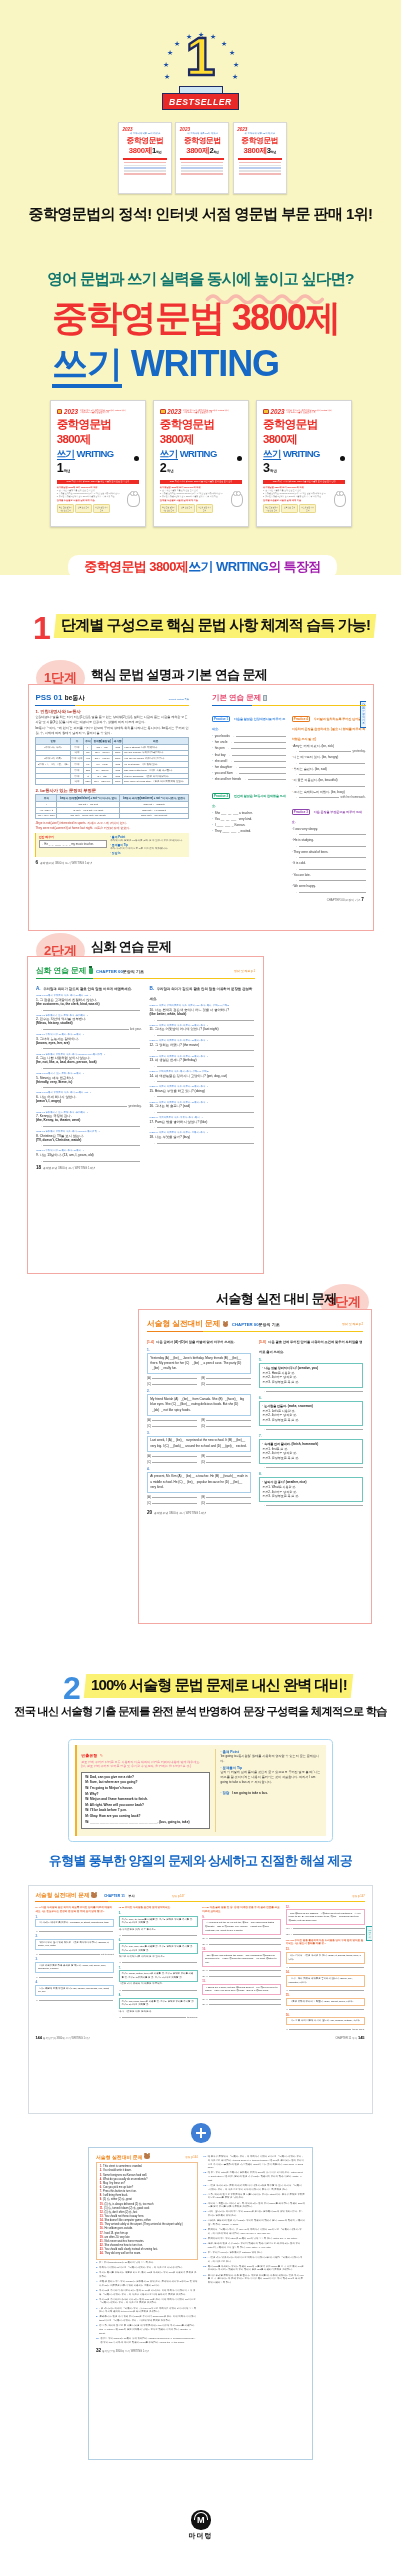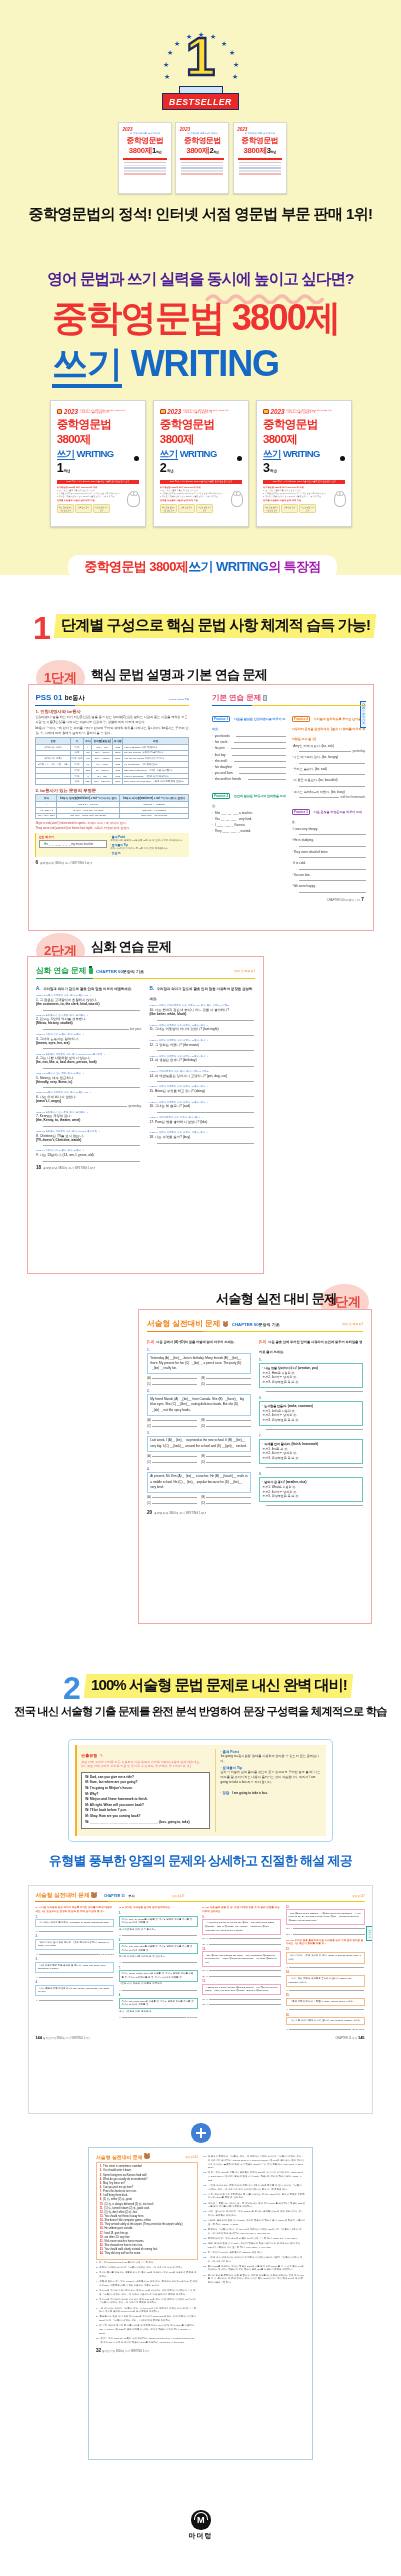--- a/index.html
+++ b/index.html
@@ -55,21 +55,21 @@
   .cov2 .ft{color:var(--red);font-size:2.2px;font-weight:bold;margin-top:1.7px;}
   .cov2 .ln{color:#777;font-size:1.9px;line-height:1.5;}
   .steps{display:flex;gap:1.1px;margin-top:1.7px;}
   .stepchip{background:#FBF3C8;border:0.6px solid #E8D98A;border-radius:1.1px;font-size:1.7px;color:#555;padding:0.6px;width:17px;text-align:center;}
   .bear{position:absolute;right:4.6px;bottom:19.5px;width:12.6px;height:15px;background:#fff;border:0.6px solid #bbb;border-radius:45% 45% 40% 40%;}
   .bear:before{content:"";position:absolute;left:1.1px;top:-1.7px;width:3.4px;height:3.4px;background:#fff;border:0.6px solid #bbb;border-radius:50%;}
   .bear:after{content:"";position:absolute;right:1.1px;top:-1.7px;width:3.4px;height:3.4px;background:#fff;border:0.6px solid #bbb;border-radius:50%;}
   .mlogo-s{position:absolute;right:5.7px;top:55px;width:5.2px;height:5.2px;background:#111;border-radius:50%;}
   .hero-line1{left:0;top:205px;width:401px;font-size:15px;font-weight:bold;color:#111;text-align:center;letter-spacing:-0.6px;}
   .hero-line2{left:0;top:218px;width:401px;font-size:12.6px;font-weight:bold;text-align:center;letter-spacing:-0.6px;}
-  .headline{left:0;top:269px;width:401px;font-size:15.5px;font-weight:bold;color:#4c1d95;text-align:center;letter-spacing:-0.9px;}
+  .headline{left:0;top:269px;width:401px;font-size:15.5px;font-weight:bold;color:#0f766e;text-align:center;letter-spacing:-0.9px;}
   .squig{left:205px;top:289px;}
   .bigred{left:0;top:297px;width:401px;text-align:left;padding-left:52px;font-size:36px;font-weight:bold;color:#F03131;letter-spacing:-1.7px;line-height:1.15;}
   .bigblue{left:0;top:343px;width:401px;text-align:left;padding-left:52px;font-size:36px;font-weight:bold;color:var(--blue);letter-spacing:-1.1px;line-height:1.15;}
   .bigblue .u{border-bottom:4px solid var(--blue);}
   
   .banner{left:68px;top:555px;width:269px;height:24px;background:#fff;border-radius:10.3px;display:flex;align-items:center;justify-content:center;
     font-size:13px;font-weight:bold;letter-spacing:-0.6px;z-index:3;}
   
   .feat{width:401px;display:flex;align-items:flex-start;}
   .fnum{font-size:32px;font-weight:bold;line-height:.9;margin-right:4.6px;}

